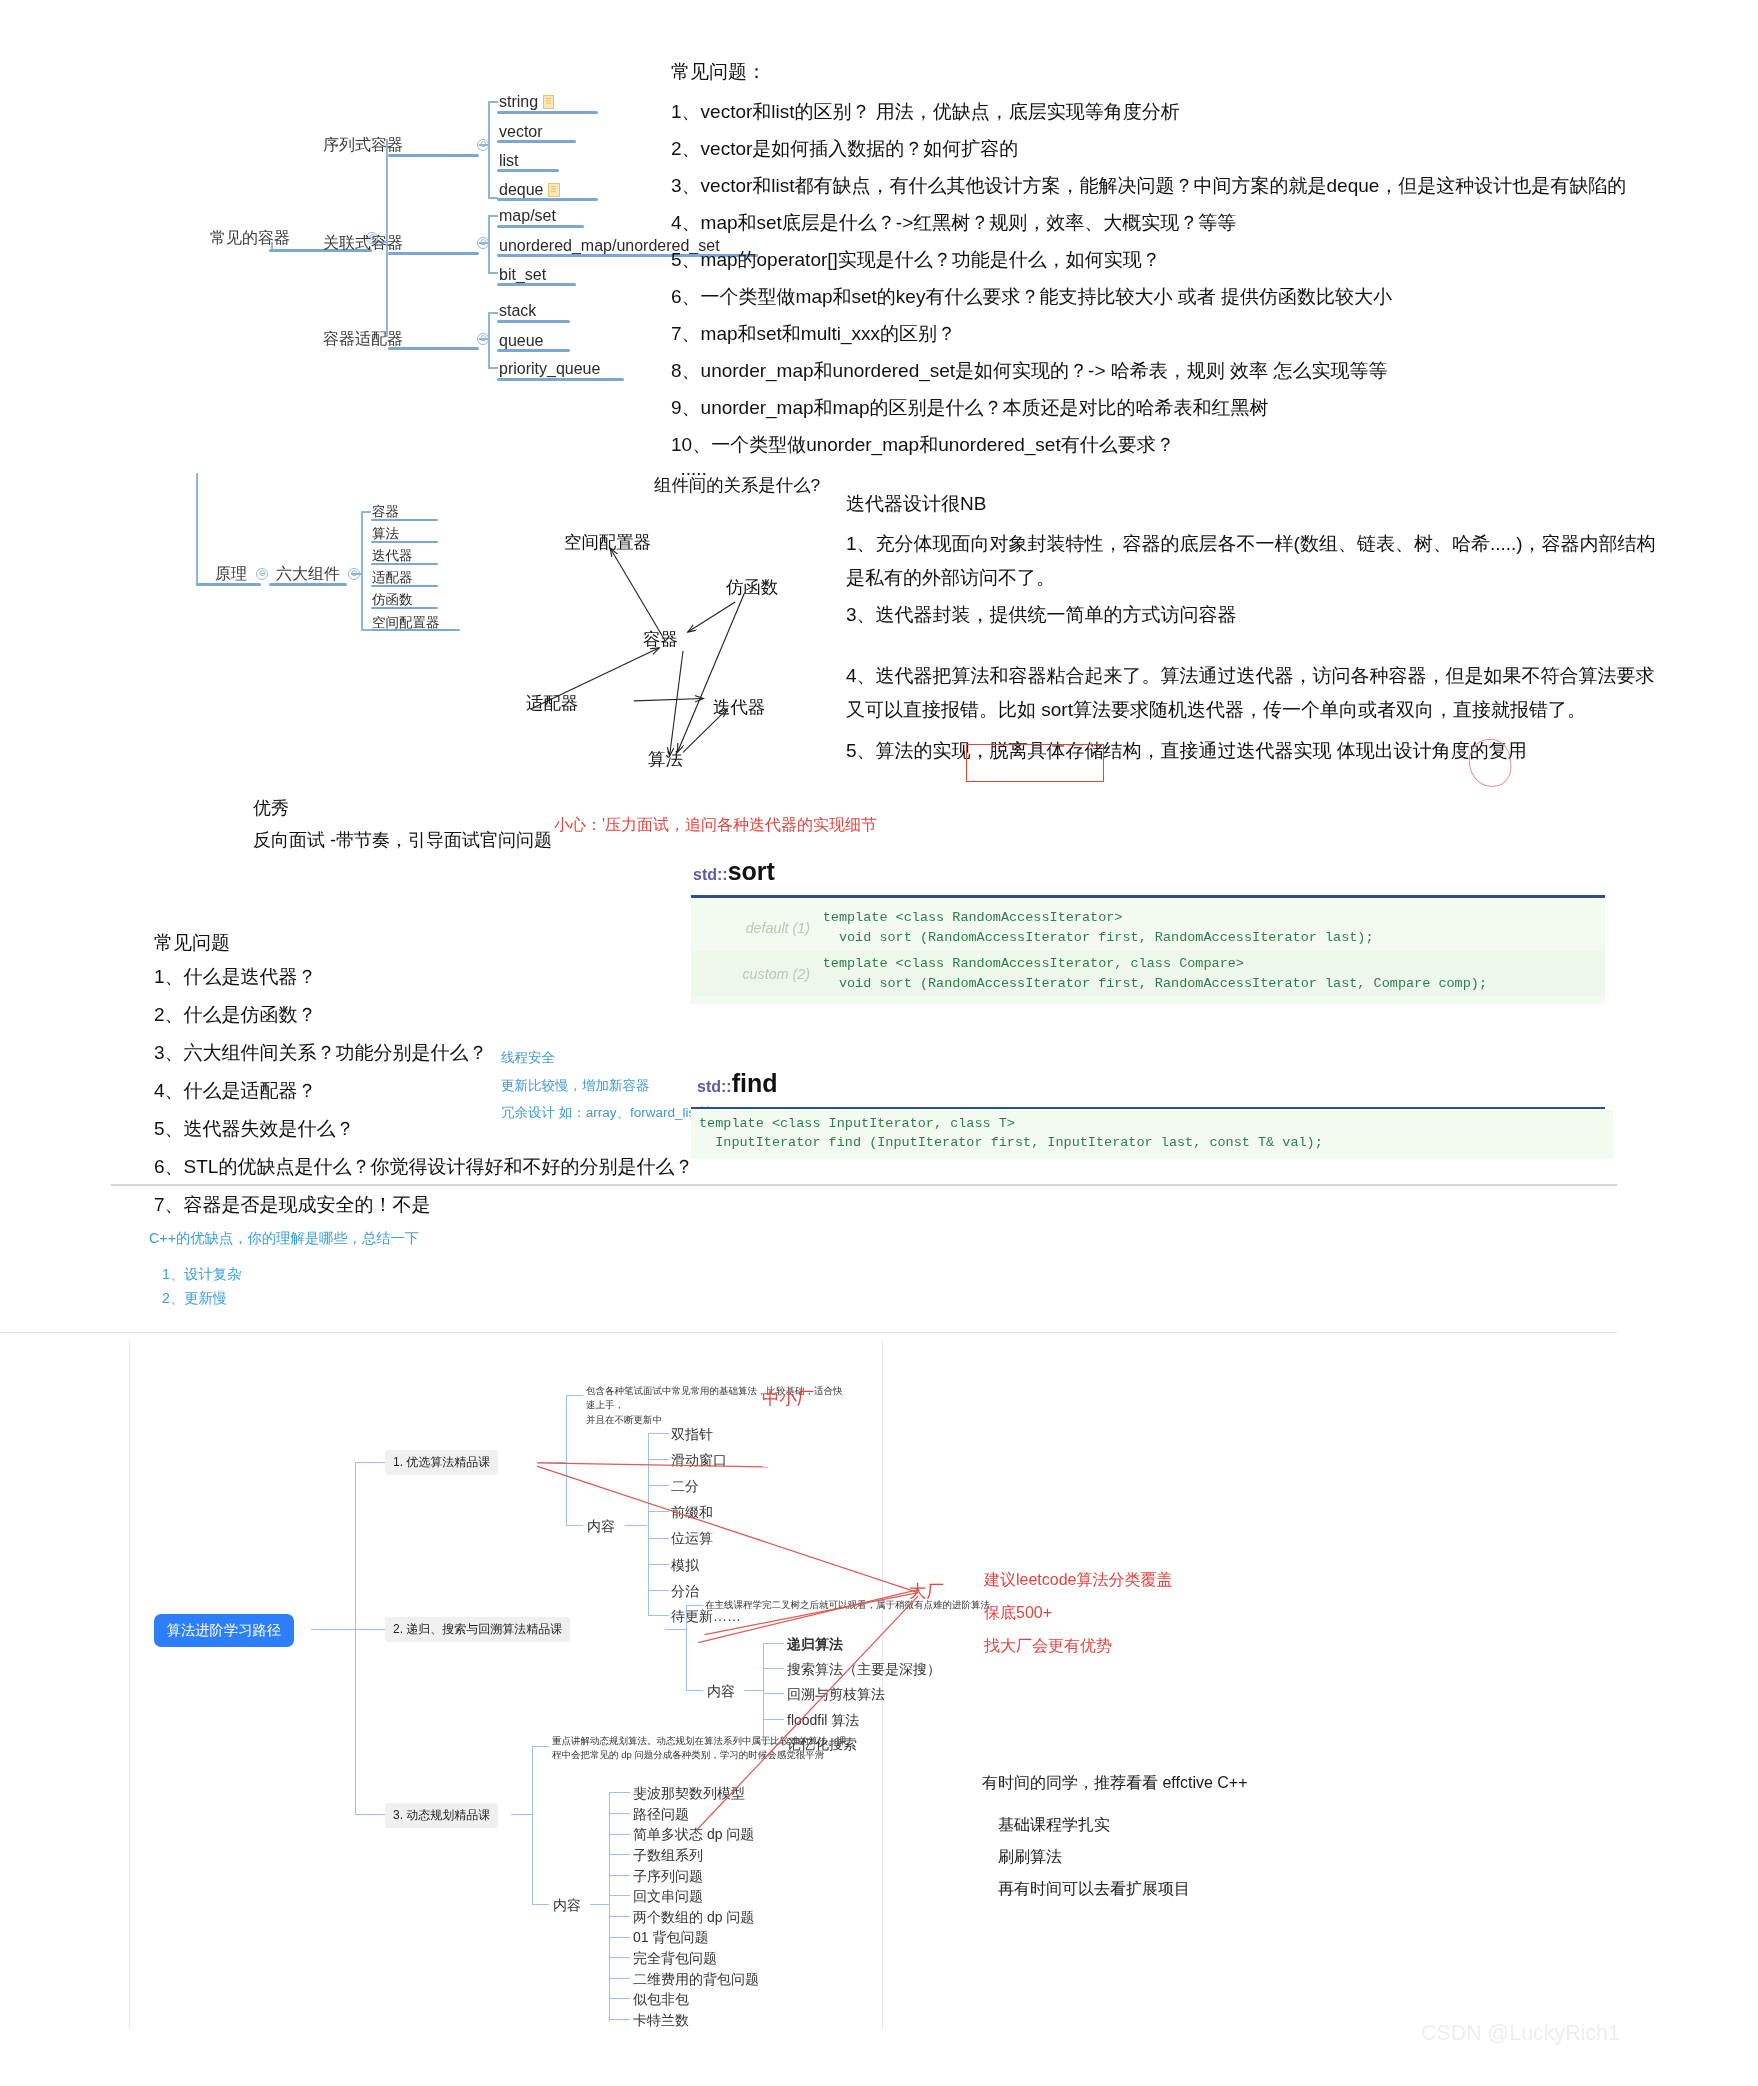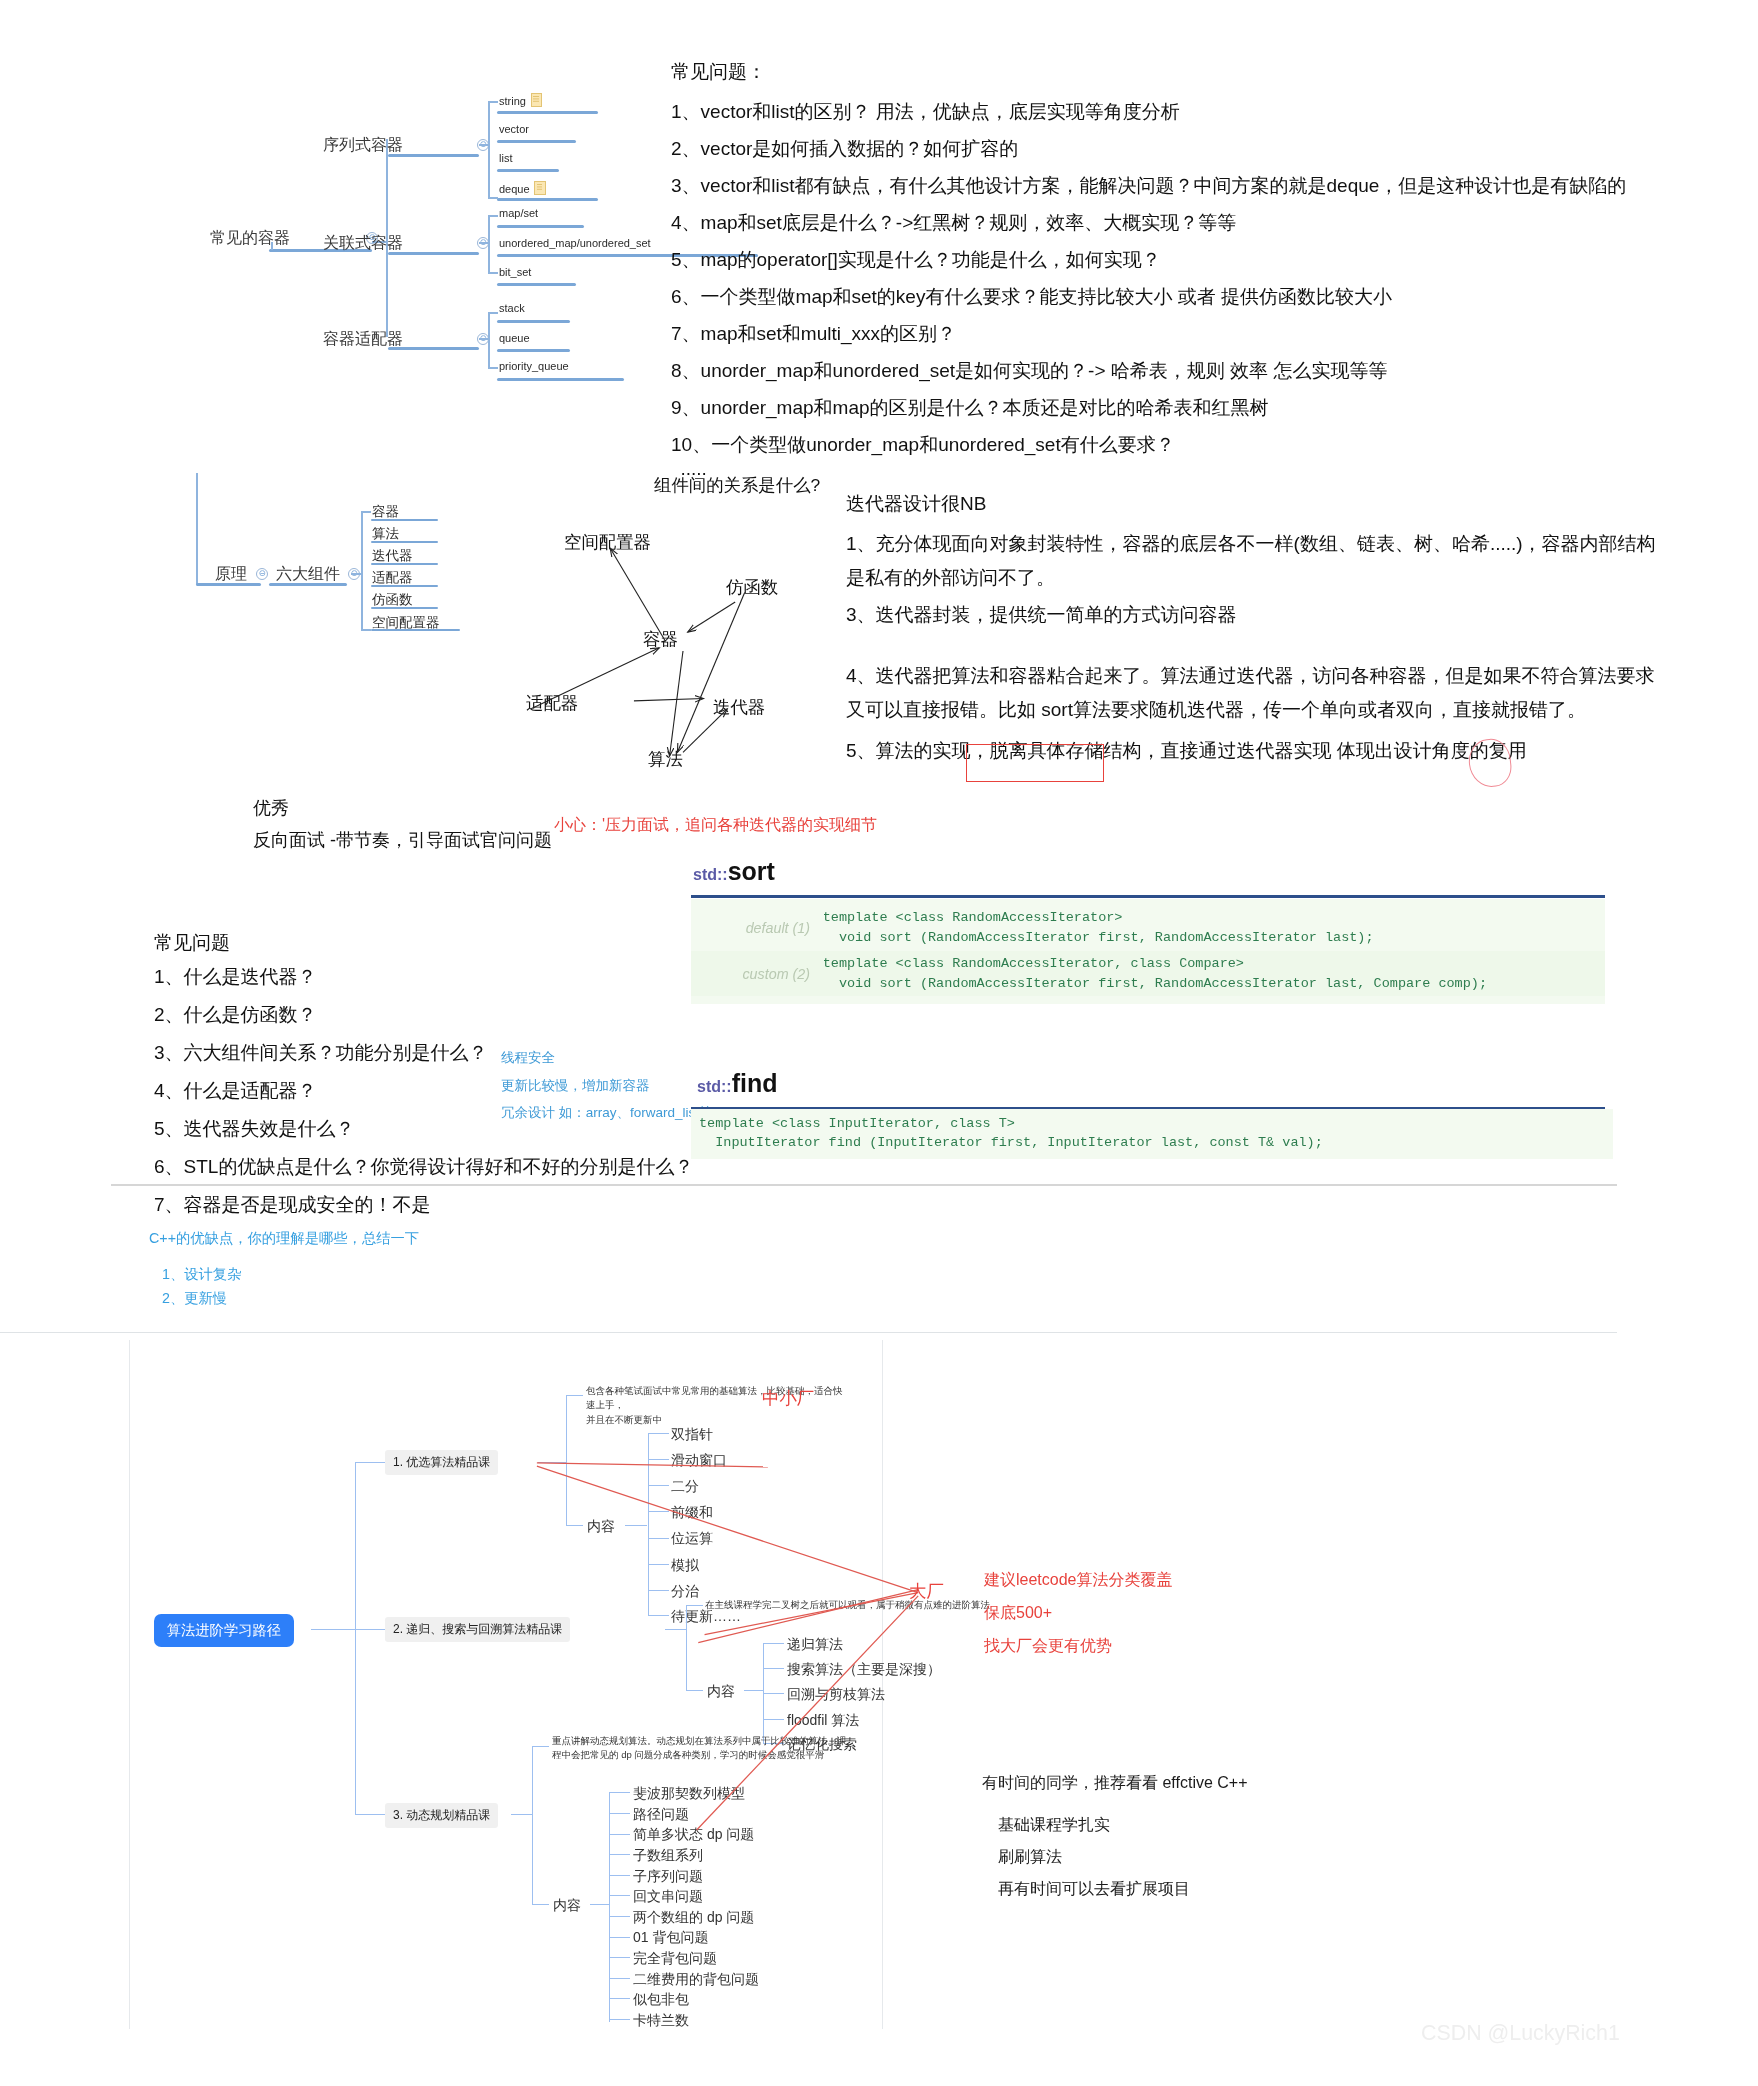--- a/index.html
+++ b/index.html
@@ -10,21 +10,21 @@
   }
   .abs{position:absolute;}
 
   
   .q-title{font-size:19px;color:#111;white-space:nowrap;}
   .q-item{font-size:19px;color:#111;white-space:nowrap;}
   .small-note{font-size:18px;color:#111;white-space:nowrap;}
 
   
   .mm-label{font-size:16px;color:#3a3a3a;white-space:nowrap;}
-  .mm-leaf{font-size:11px;color:#2b2b2b;white-space:nowrap;}
+  .mm-leaf{font-size:16px;color:#2b2b2b;white-space:nowrap;}
   .mm-underline{position:absolute;height:3.2px;background:#7ba7d7;border-radius:1.6px;}
   .mm-line{position:absolute;background:#8fb4de;}
   .mm-vline{width:1.6px;background:#8fb4de;position:absolute;}
   .mm-hline{height:1.6px;background:#8fb4de;position:absolute;}
   .mm-collapse{
     position:absolute;width:10.3px;height:10.3px;border:0.8px solid #9ab6d8;border-radius:50%;
     color:#7ba7d7;font-size:8.7px;line-height:8.7px;text-align:center;background:#fff;
   }
   .doc-icon{display:inline-block;width:9.5px;height:12px;background:#fbe7b3;border:0.8px solid #e3c474;
             vertical-align:-1.6px;margin-left:4.8px;position:relative;}
@@ -314,21 +314,21 @@
   <div class="bm-h" style="left:665px;top:1629px;width:20.6px;"></div>
   <div class="bm-v" style="left:686px;top:1605px;height:86px;"></div>
   <div class="bm-h" style="left:686px;top:1605px;width:17.4px;"></div>
   <div class="bm-desc" style="left:705px;top:1598px;width:333px;">在主线课程学完二叉树之后就可以观看，属于稍微有点难的进阶算法</div>
   <div class="bm-h" style="left:686px;top:1690px;width:17.4px;"></div>
   <div class="bm-sub" style="left:707px;top:1683px;">内容</div>
   <div class="bm-h" style="left:744px;top:1690px;width:19px;"></div>
   <div class="bm-v" style="left:763px;top:1643px;height:101px;"></div>
 
   <div class="bm-h" style="left:763px;top:1643px;width:20.6px;"></div>
-  <div class="bm-sub" style="left:787px;top:1636px;">递归算法</div>
+  <div class="bm-sub" style="left:787px;top:1636px;font-weight:bold;">递归算法</div>
   <div class="bm-h" style="left:763px;top:1668px;width:20.6px;"></div>
   <div class="bm-sub" style="left:787px;top:1661px;">搜索算法（主要是深搜）</div>
   <div class="bm-h" style="left:763px;top:1693px;width:20.6px;"></div>
   <div class="bm-sub" style="left:787px;top:1686px;">回溯与剪枝算法</div>
   <div class="bm-h" style="left:763px;top:1719px;width:20.6px;"></div>
   <div class="bm-sub" style="left:787px;top:1712px;">floodfil 算法</div>
   <div class="bm-h" style="left:763px;top:1743px;width:20.6px;"></div>
   <div class="bm-sub" style="left:787px;top:1736px;">记忆化搜索</div>
 
   <div class="bm-h" style="left:355px;top:1814px;width:30px;"></div>

